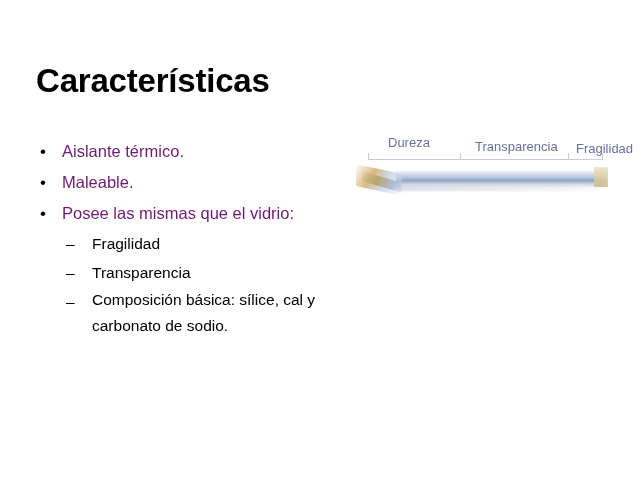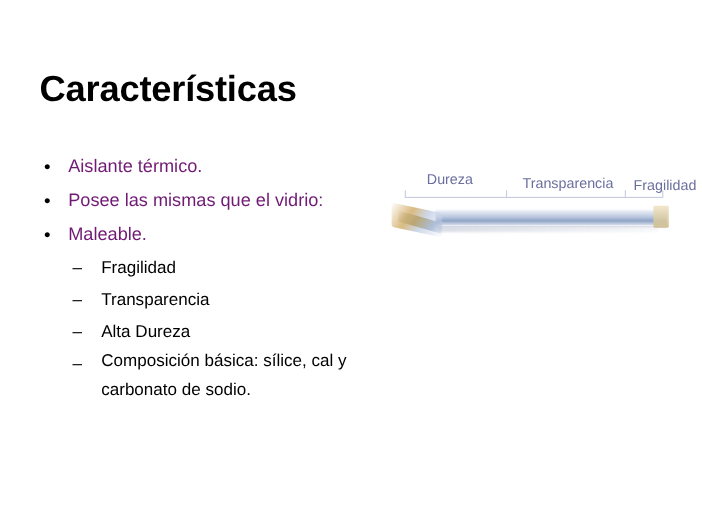--- a/index.html
+++ b/index.html
@@ -80,21 +80,21 @@
     color: #000000;
   }
   .bullet-l2.wrap {
     white-space: normal;
     width: 290px;
     line-height: 26px;
   }
   .figure {
     position: absolute;
     left: 336px;
-    top: 109px;
+    top: 89px;
     width: 296px;
     height: 105px;
   }
   .fig-label {
     position: absolute;
     font-size: 13px;
     color: #6b6f9e;
     white-space: nowrap;
   }
   .fig-label.l-dureza { left: 52px; top: 18px; }
@@ -171,26 +171,25 @@
 </style>
 </head>
 <body>
 
 <div class="slide">
 
   <div class="slide-title">Características</div>
 
   <div class="body-list">
     <div class="bullet-l1">Aislante térmico.</div>
+    <div class="bullet-l1">Maleable.</div>
     <div class="bullet-l1">Posee las mismas que el vidrio:</div>
-    <div class="bullet-l1">Maleable.</div>
     <div class="sub-list">
       <div class="bullet-l2">Fragilidad</div>
       <div class="bullet-l2">Transparencia</div>
-      <div class="bullet-l2">Alta Dureza</div>
       <div class="bullet-l2 wrap">Composición básica: sílice, cal y carbonato de sodio.</div>
     </div>
   </div>
 
   <div class="figure">
     <div class="fig-label l-dureza">Dureza</div>
     <div class="fig-label l-transp">Transparencia</div>
     <div class="fig-label l-fragil">Fragilidad</div>
     <div class="fig-line"></div>
     <div class="fig-tick t1"></div>

